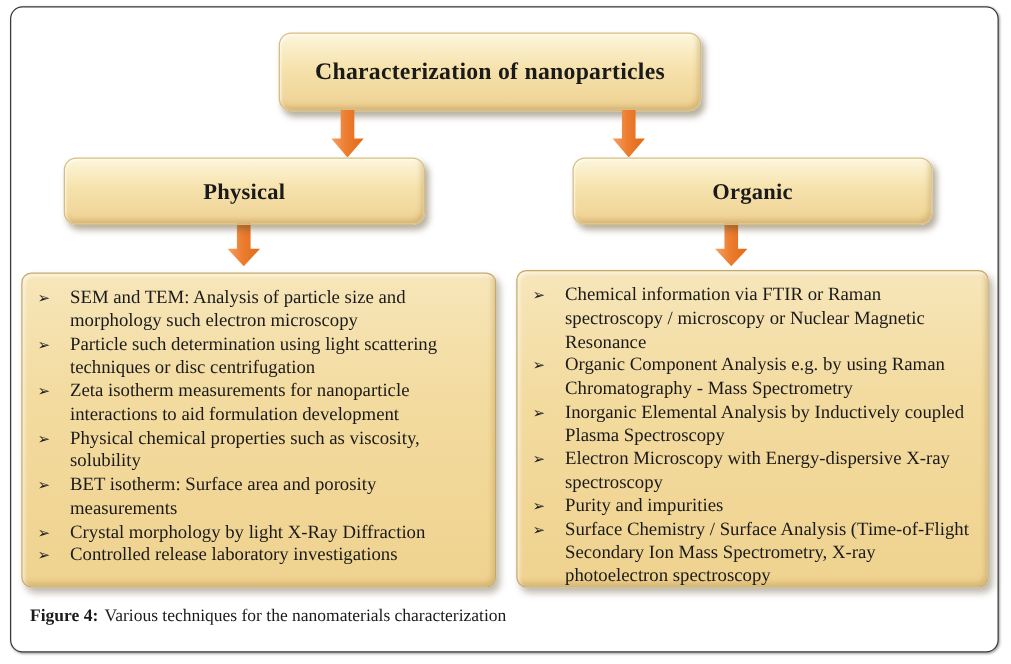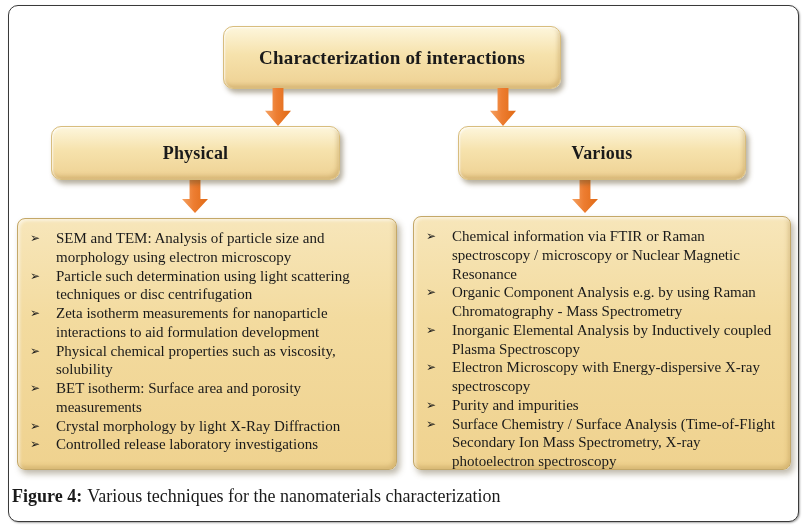--- a/index.html
+++ b/index.html
@@ -82,53 +82,53 @@
     flex: 0 0 26px;
     font-family: "DejaVu Sans", sans-serif;
     font-size: 12px;
     padding-top: 2px;
     color: #1a1a1a;
   }
   .item-text { flex: 1 1 auto; }
 
   .caption {
     position: absolute;
-    left: 12px; top: 486px;
+    left: 24px; top: 486px;
     margin: 0;
-    font-size: 18px;
+    font-size: 14px;
   }
   .caption .cap-label { font-weight: bold; margin-right: 5px; }
 </style>
 </head>
 <body>
 
 <div class="canvas">
   <div class="frame"></div>
 
   <div class="node root-node">
-    <span class="node-label">Characterization of interactions</span>
+    <span class="node-label">Characterization of nanoparticles</span>
   </div>
 
   <div class="arrow arrow-a1"></div>
   <div class="arrow arrow-a2"></div>
   <div class="arrow arrow-a3"></div>
   <div class="arrow arrow-a4"></div>
 
   <div class="node branch-node branch-physical">
     <span class="node-label">Physical</span>
   </div>
   <div class="node branch-node branch-chemical">
-    <span class="node-label">Various</span>
+    <span class="node-label">Organic</span>
   </div>
 
   <div class="panel panel-physical">
     <ul class="tech-list">
       <li>
         <span class="bullet">➢</span>
-        <span class="item-text">SEM and TEM: Analysis of particle size and morphology using electron microscopy</span>
+        <span class="item-text">SEM and TEM: Analysis of particle size and morphology such electron microscopy</span>
       </li>
       <li>
         <span class="bullet">➢</span>
         <span class="item-text">Particle such determination using light scattering techniques or disc centrifugation</span>
       </li>
       <li>
         <span class="bullet">➢</span>
         <span class="item-text">Zeta isotherm measurements for nanoparticle interactions to aid formulation development</span>
       </li>
       <li>

